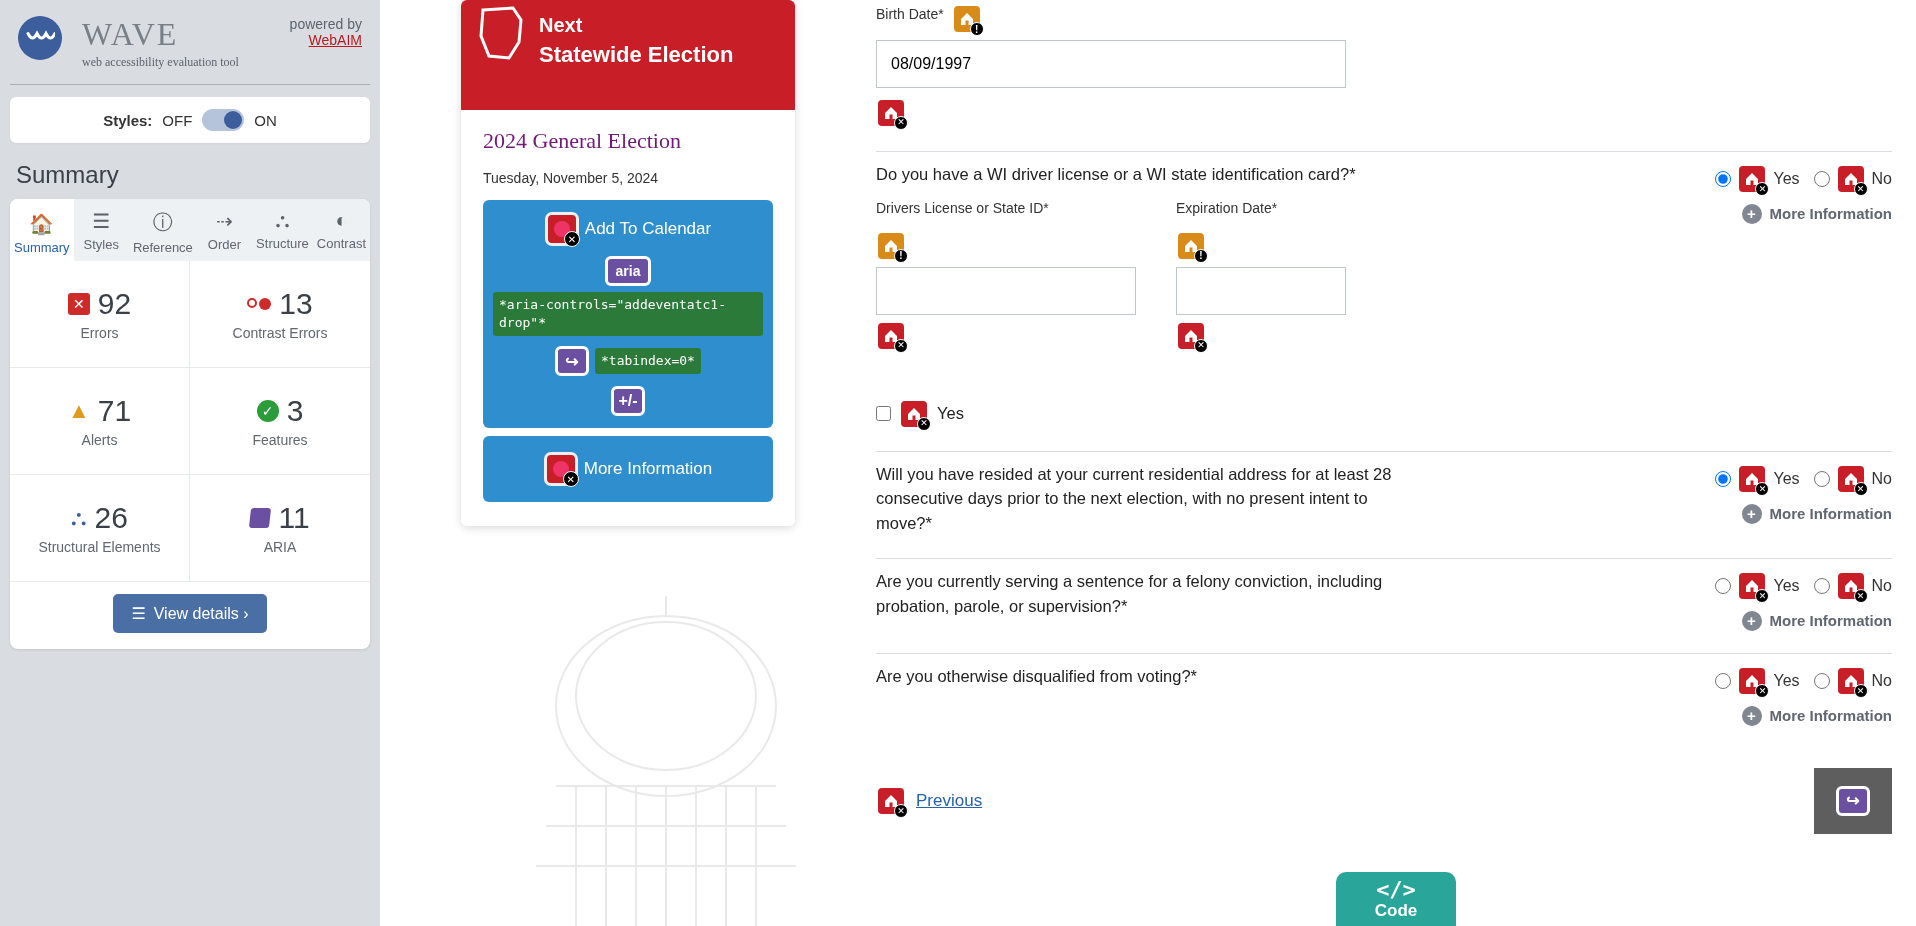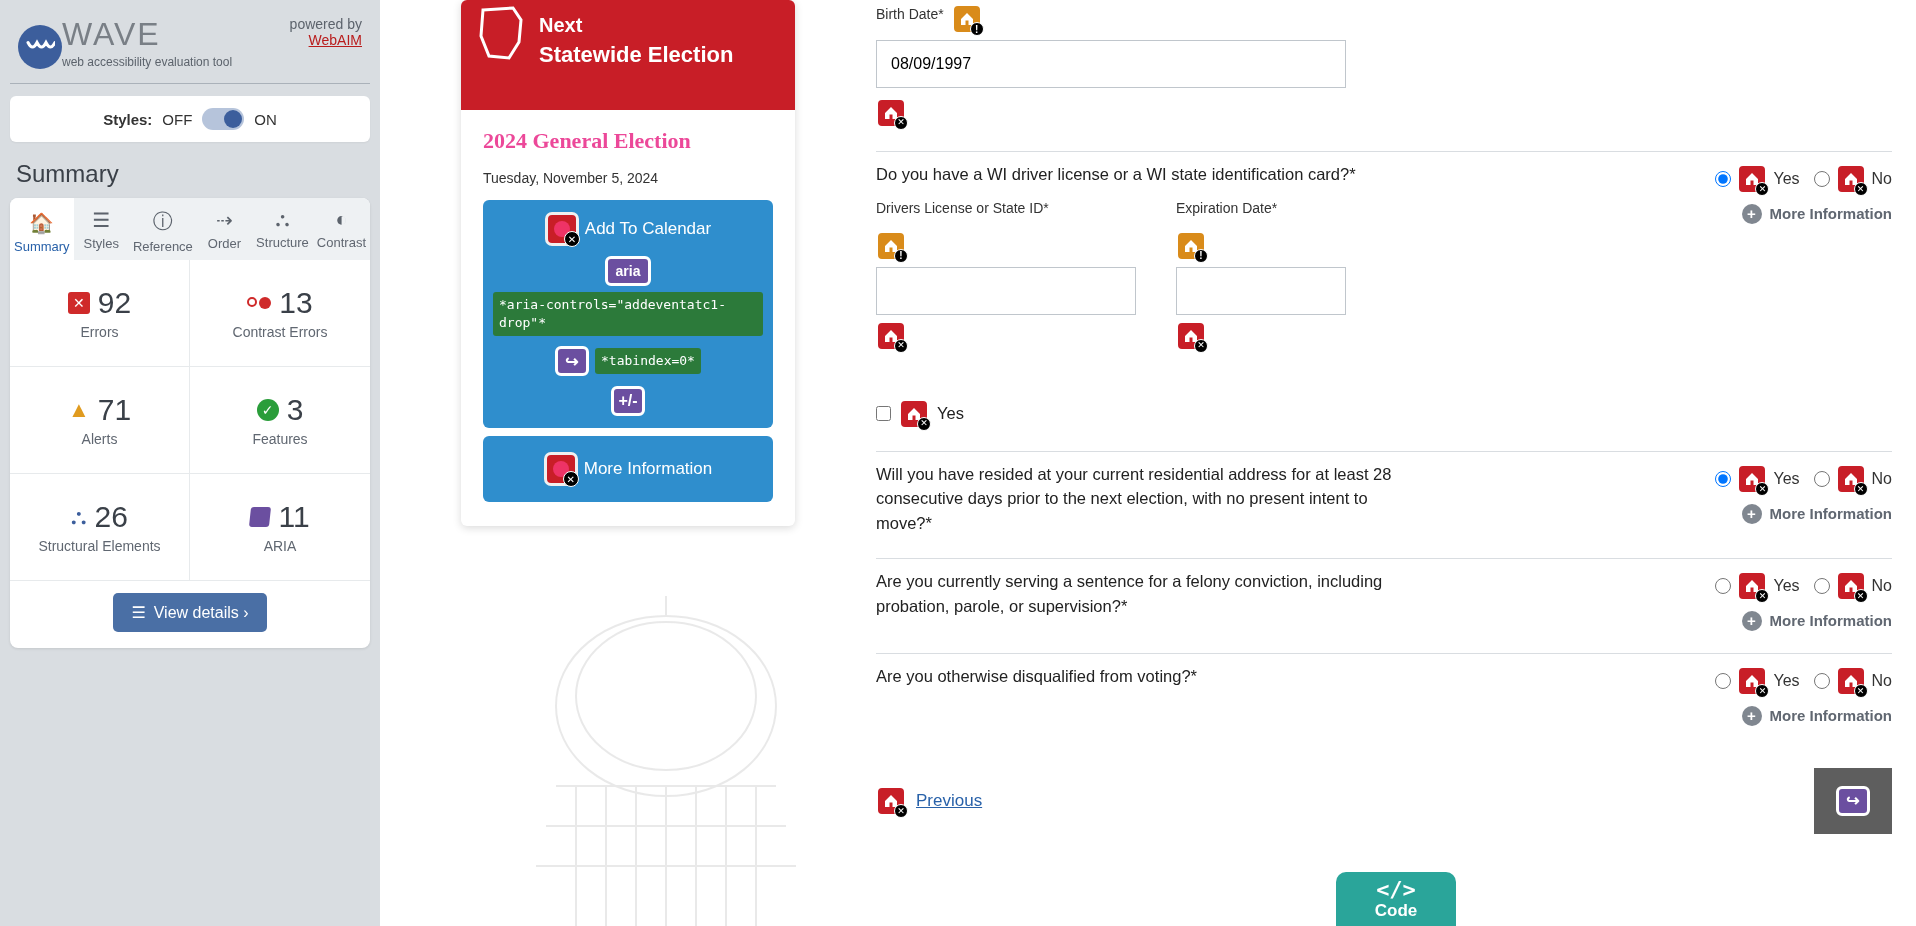--- a/index.html
+++ b/index.html
@@ -2,21 +2,21 @@
 <html><head>
 <meta charset="utf-8">
 <style>
 * { box-sizing: border-box; margin: 0; padding: 0; }
 body { font-family: "Segoe UI", -apple-system, Arial, sans-serif; background: #fff; color: #333; overflow: hidden; }
 .app { display: flex; height: 926px; width: 1916px; }
 
 
 .wave-sidebar { width: 380px; background: #d9dde1; padding: 10px; flex-shrink: 0; overflow-y: auto; }
 .wave-header { display: flex; align-items: flex-start; justify-content: space-between; padding: 6px 8px 14px 8px; border-bottom: 1px solid #aab1b9; margin-bottom: 12px; }
-.wave-logo { display: flex; align-items: flex-end; gap: 0; }
+.wave-logo { display: flex; align-items: flex-start; gap: 20px; font-family: Liberation Serif, serif; }
 .wave-logo-circle { width: 44px; height: 44px; border-radius: 50%; background: linear-gradient(180deg, #3c5e9c, #3c5e9c); display: flex; align-items: center; justify-content: center; color: #fff; font-weight: bold; font-size: 22px; }
 .wave-brand { display: flex; flex-direction: column; }
 .wave-name { font-size: 32px; color: #797f86; font-weight: 300; letter-spacing: 2px; }
 .wave-tag { font-size: 12px; color: #5c636c; margin-top: 2px; }
 .powered { text-align: right; font-size: 14px; color: #5c636c; }
 .powered a { color: #b91c1c; text-decoration: underline; cursor: pointer; }
 
 .styles-card { background: #fff; border-radius: 6px; padding: 12px 16px; display: flex; align-items: center; justify-content: center; gap: 10px; font-size: 15px; color: #333; margin-bottom: 14px; box-shadow: 0 1px 2px rgba(0,0,0,.05); }
 .toggle { width: 42px; height: 22px; background: #b6c4db; border-radius: 11px; position: relative; cursor: pointer; }
 .toggle .knob { position: absolute; right: 2px; top: 2px; width: 18px; height: 18px; border-radius: 50%; background: #3c5e9c; }
@@ -50,21 +50,21 @@
 
 
 .middle-wrap { flex:1; background:#fff; position:relative; overflow:hidden; padding:0 16px; }
 .capitol-bg { position:absolute; right:0; bottom:-40px; width:420px; height:380px; opacity:.18; pointer-events:none; }
 .election-card { width:334px; margin:0 auto; background:#fff; border-radius:6px; box-shadow:0 2px 8px rgba(0,0,0,.15); overflow:hidden; }
 .el-head { background:#c81e27; color:#fff; padding:14px 14px 20px 78px; position:relative; min-height:110px; }
 .wi-shape { position:absolute; left:14px; top:6px; width:50px; height:56px; }
 .el-head .next { font-size:20px; font-weight:600; }
 .el-head .sub { font-size:22px; font-weight:600; line-height:1.25; margin-top:4px; }
 .el-body { padding:18px 22px 10px 22px; }
-.el-title { font-family: Georgia, serif; font-size:22px; font-weight:700; color:#ec4899; }
+.el-title { font-family: Georgia, serif; font-size:22px; font-weight:400; color:#701a75; }
 .el-date { margin-top:16px; font-size:14px; color:#333; }
 .blue-panel { background:#2f8ecd; color:#fff; border-radius:6px; padding:12px 10px; margin-top:14px; display:flex; flex-direction:column; align-items:center; gap:10px; }
 .blue-panel.more { padding:16px 10px; margin-top:8px; margin-bottom:14px; }
 .row-inline { display:flex; align-items:center; gap:6px; flex-wrap:wrap; justify-content:center; }
 .badge-error { width:34px;height:34px;background:#c81e27;border:3px solid #f0f0f0;border-radius:7px;position:relative;display:inline-flex;align-items:center;justify-content:center; }
 .badge-error::after { content:"✕"; position:absolute; right:-4px; bottom:-4px; width:14px;height:14px;background:#000;color:#fff;border-radius:50%;font-size:10px;display:flex;align-items:center;justify-content:center;border:1px solid #fff; }
 .badge-error .dot { width:16px;height:16px;border-radius:50%;background:#e36; }
 .aria-shield { background:#6b4fa0;color:#fff;padding:4px 8px;border:3px solid #fff;border-radius:6px;font-size:14px;font-weight:600; }
 .green-chip { background:#2c7a3a;color:#fff;padding:4px 6px;font-size:13px;font-family:monospace;border-radius:3px;line-height:1.4; }
 .purple-box { width:34px;height:30px;background:#6b4fa0;border:3px solid #fff;border-radius:6px;display:inline-flex;align-items:center;justify-content:center;color:#fff;font-weight:bold; }

